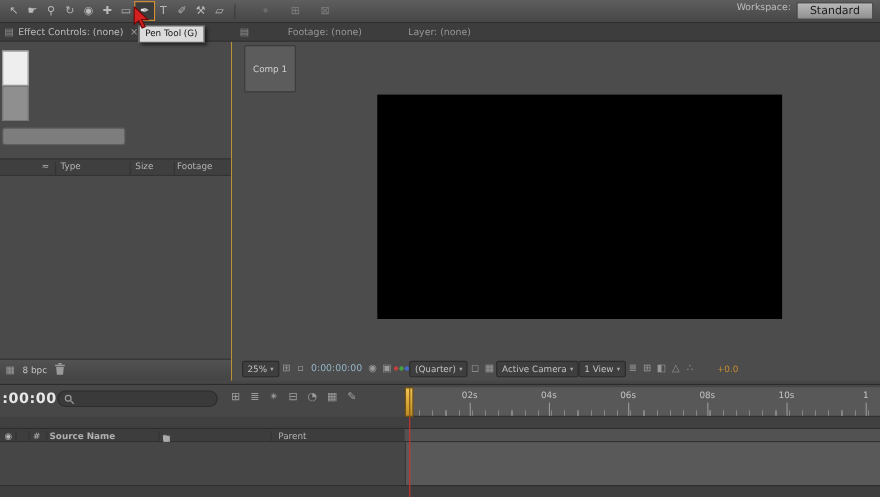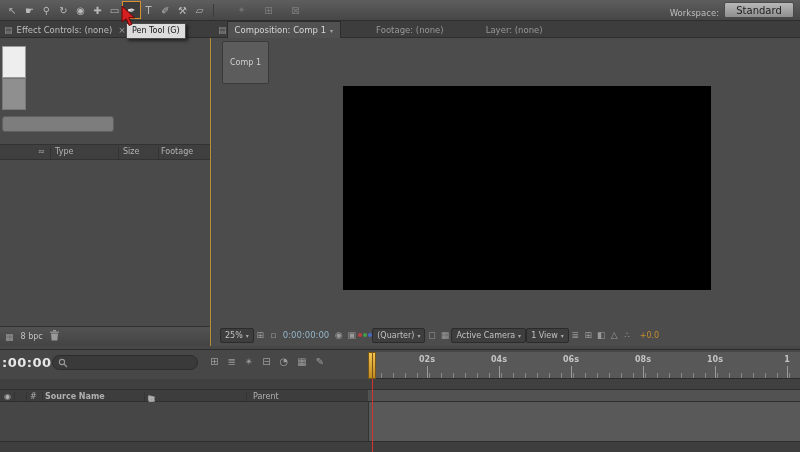--- a/index.html
+++ b/index.html
@@ -8,21 +8,21 @@
   
   .toolbar{position:absolute;left:0;top:0;width:800px;height:21px;box-sizing:border-box;
            background:linear-gradient(#5e5e5e,#464646);border-bottom:1px solid #2d2d2d;
            display:flex;align-items:center;padding:0 4px;}
   .tool{width:17px;height:16px;display:flex;align-items:center;justify-content:center;
         color:#b9b9b9;font-size:10px;flex:0 0 auto;}
   .tool.hl{outline:1px solid #d89030;background:#3c3c3c;color:#e0e0e0;}
   .tool.dim{color:#7d7d7d;}
   .tb-sep{width:1px;height:13px;background:#3a3a3a;margin:0 5px;flex:0 0 auto;}
   .extra{margin-left:14px;display:flex;gap:10px;}
-  .ws-wrap{margin-left:auto;display:flex;align-items:flex-end;gap:5px;padding-right:2px;}
+  .ws-wrap{margin-left:auto;display:flex;align-items:flex-start;gap:5px;padding-right:2px;}
   .ws-label{color:#bdbdbd;font-size:8.5px;}
   .ws-btn{height:14px;min-width:56px;background:linear-gradient(#b8b8b8,#8f8f8f);
           border:1px solid #4a4a4a;border-radius:2px;color:#1d1d1d;font-size:10px;
           display:flex;align-items:center;justify-content:center;padding:0 6px;}
   
   .tabrow{position:absolute;left:0;top:21px;width:800px;height:17px;background:#3d3d3d;
           border-bottom:1px solid #2d2d2d;box-sizing:border-box;}
   .lp-head{position:absolute;left:0;top:0;width:211px;height:17px;display:flex;
            align-items:center;gap:4px;padding-left:4px;box-sizing:border-box;}
   .panel-ico{color:#8f8f8f;font-size:9px;}
@@ -64,32 +64,32 @@
         border-radius:2px;font-size:8px;color:#d0d0d0;display:flex;align-items:center;padding:14px 7px;}
   .viewport{position:absolute;left:131px;top:48px;width:368px;height:204px;background:#000;}
   .cp-foot{position:absolute;left:0;top:289px;width:100%;height:16px;display:flex;
            align-items:center;gap:0;padding-left:8px;box-sizing:border-box;}
   .dd{height:13px;background:#3e3e3e;border:1px solid #2b2b2b;border-radius:2px;
       display:flex;align-items:center;gap:3px;padding:0 4px;font-size:8px;color:#c2c2c2;flex:0 0 auto;}
   .mini{color:#9a9a9a;font-size:9px;width:13px;text-align:center;flex:0 0 auto;}
   .cp-tc{color:#93b4c6;font-size:8.5px;margin:0 3px;flex:0 0 auto;}
   .rgb{display:flex;gap:1px;align-items:center;flex:0 0 auto;}
   .rgb i{width:4px;height:4px;border-radius:2px;display:block;}
-  .exposure{color:#c68d2e;font-size:8px;margin-left:6px;}
+  .exposure{color:#c68d2e;font-size:8px;margin-left:18px;}
   
   .timeline{position:absolute;left:0;top:349px;width:800px;height:103px;background:#474747;
             border-top:1px solid #2b2b2b;box-sizing:border-box;}
   .tl-tc{position:absolute;left:2px;top:5px;font-size:13px;font-weight:bold;color:#e8e8e8;letter-spacing:.5px;}
   .tl-search{position:absolute;left:52px;top:5px;width:146px;height:15px;background:#3a3a3a;
              border:1px solid #2c2c2c;border-radius:8px;display:flex;align-items:center;padding-left:5px;box-sizing:border-box;}
   .tl-search input{background:transparent;border:none;outline:none;color:#ccc;font-size:8px;width:110px;}
   .tl-icons{position:absolute;left:210px;top:6px;display:flex;gap:9px;}
   .tl-icons span{color:#9c9c9c;font-size:10px;}
   .ruler{position:absolute;left:368px;top:2px;width:432px;height:27px;background:#585858;
-         border-left:1px solid #333;border-bottom:1px solid #2c2c2c;box-sizing:border-box;font-weight:bold;}
+         border-left:1px solid #333;border-bottom:1px solid #2c2c2c;box-sizing:border-box;}
   .ruler .ticks{position:absolute;left:0;right:0;bottom:0;height:5px;
                 background:repeating-linear-gradient(90deg,#868686 0 1px,transparent 1px 12px);}
   .rlabel{position:absolute;top:3px;width:22px;text-align:center;font-size:8px;color:#c4c4c4;}
   .rlabel::after{content:"";position:absolute;left:50%;top:11px;width:1px;height:12px;background:#9a9a9a;}
   .rlabel:nth-of-type(1){left:47px}.rlabel:nth-of-type(2){left:119px}
   .rlabel:nth-of-type(3){left:191px}.rlabel:nth-of-type(4){left:263px}
   .rlabel:nth-of-type(5){left:335px}.rlabel:nth-of-type(6){left:407px}
   .cti{position:absolute;left:368px;top:2px;width:8px;height:27px;box-sizing:border-box;
        background:linear-gradient(#f2c452,#c38b24);border:1px solid #775512;z-index:6;}
   .cti::after{content:"";position:absolute;left:3px;top:0;bottom:0;width:1px;background:#7a5510;}
@@ -144,24 +144,20 @@
   </div>
 
   <div class="tabrow">
     <div class="lp-head">
       <span class="panel-ico">▤</span>
       <span class="lp-tab">Effect Controls: (none)</span>
       <span class="close-x">×</span>
     </div>
     <div class="cp-tabs">
       <span class="panel-ico">▤</span>
-      <span class="tab active">
-        <span>Composition: Comp 1</span>
-        <span class="caret">▾</span>
-      </span>
       <span class="tab idle">Footage: (none)</span>
       <span class="tab idle">Layer: (none)</span>
     </div>
   </div>
 
   <div class="left-panel">
     <div class="thumb1"></div>
     <div class="thumb2"></div>
     <div class="proj-search"></div>
     <div class="cols">

